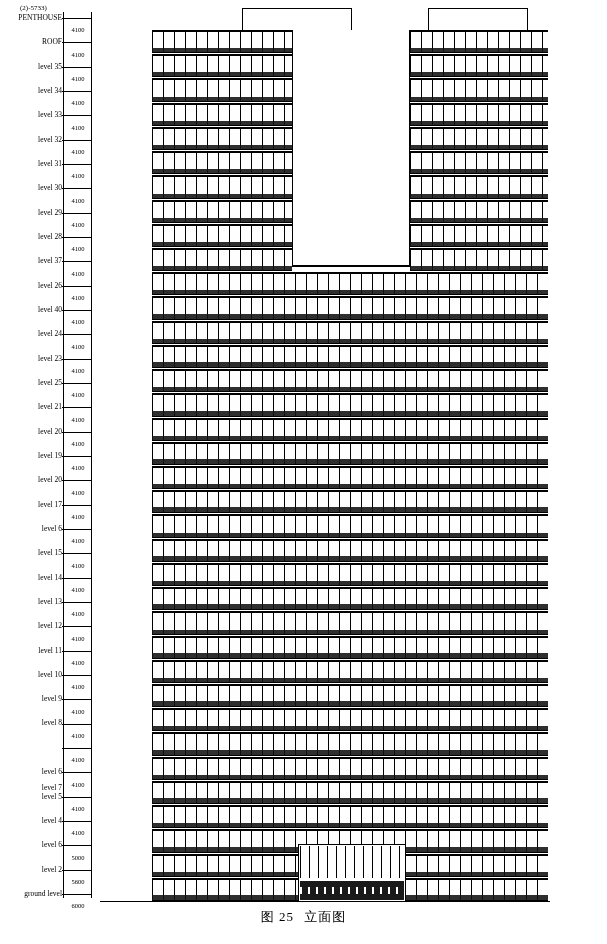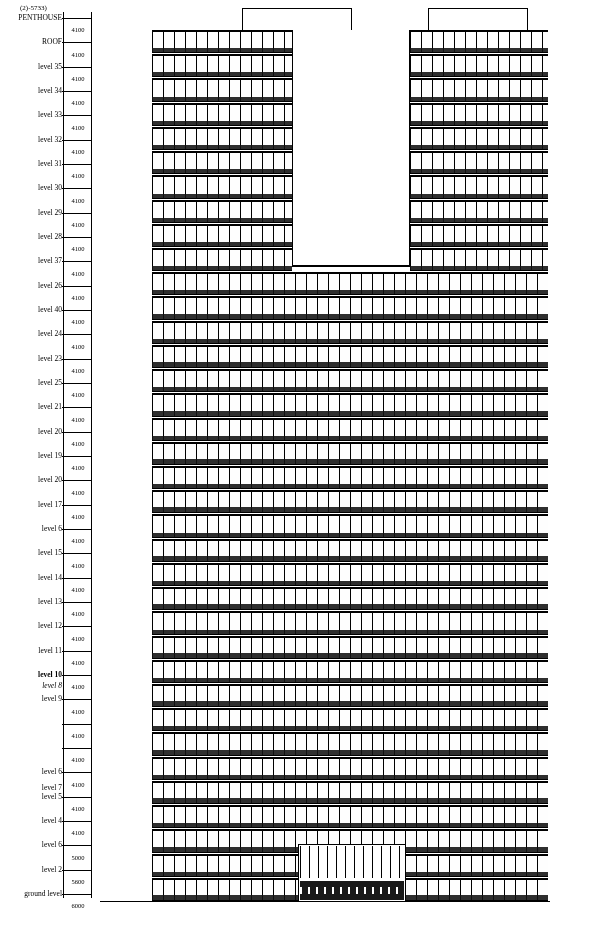--- a/index.html
+++ b/index.html
@@ -283,27 +283,27 @@
         <div class="level-line" style="top: 598px;"></div>
         <div class="level-label" style="top: 598px;">level 13</div>
         <div class="level-dim" style="top: 606.167px;">4100</div>
         <div class="level-line" style="top: 622.333px;"></div>
         <div class="level-label" style="top: 622.333px;">level 12</div>
         <div class="level-dim" style="top: 630.5px;">4100</div>
         <div class="level-line" style="top: 646.667px;"></div>
         <div class="level-label" style="top: 646.667px;">level 11</div>
         <div class="level-dim" style="top: 654.833px;">4100</div>
         <div class="level-line" style="top: 671px;"></div>
-        <div class="level-label" style="top: 671px; font-weight: bold;">level 10</div>
+        <div class="level-label" style="top: 671px;">level 10</div>
         <div class="level-dim" style="top: 679.167px;">4100</div>
         <div class="level-line" style="top: 695.333px;"></div>
         <div class="level-label" style="top: 695.333px;">level 9</div>
         <div class="level-dim" style="top: 703.5px;">4100</div>
         <div class="level-line" style="top: 719.667px;"></div>
-        <div class="level-label" style="top: 682px; font-style: italic;">level 8</div>
+        <div class="level-label" style="top: 719px;">level 8</div>
         <div class="level-dim" style="top: 727.833px;">4100</div>
         <div class="level-line" style="top: 744px;"></div>
         <div class="level-label" style="top: 744px; margin-top: 40px;">level 7</div>
         <div class="level-dim" style="top: 752.167px;">4100</div>
         <div class="level-line" style="top: 768.333px;"></div>
         <div class="level-label" style="top: 768.333px;">level 6</div>
         <div class="level-dim" style="top: 776.5px;">4100</div>
         <div class="level-line" style="top: 792.667px;"></div>
         <div class="level-label" style="top: 792.667px;">level 5</div>
         <div class="level-dim" style="top: 800.833px;">4100</div>
@@ -383,14 +383,18 @@
     </div>
 
     <div id="entrance" style="left:146px; top:836px; width:108px; height:58px;">
       <div id="entrance-glazing"></div>
       <div id="entrance-base"></div>
     </div>
   </div>
 
   <div id="ground-line"></div>
 
+  <div id="caption">
+    <span class="num">图 25</span>
+    <span>立面图</span>
+  </div>
 
 </div>
 
 </body></html>

